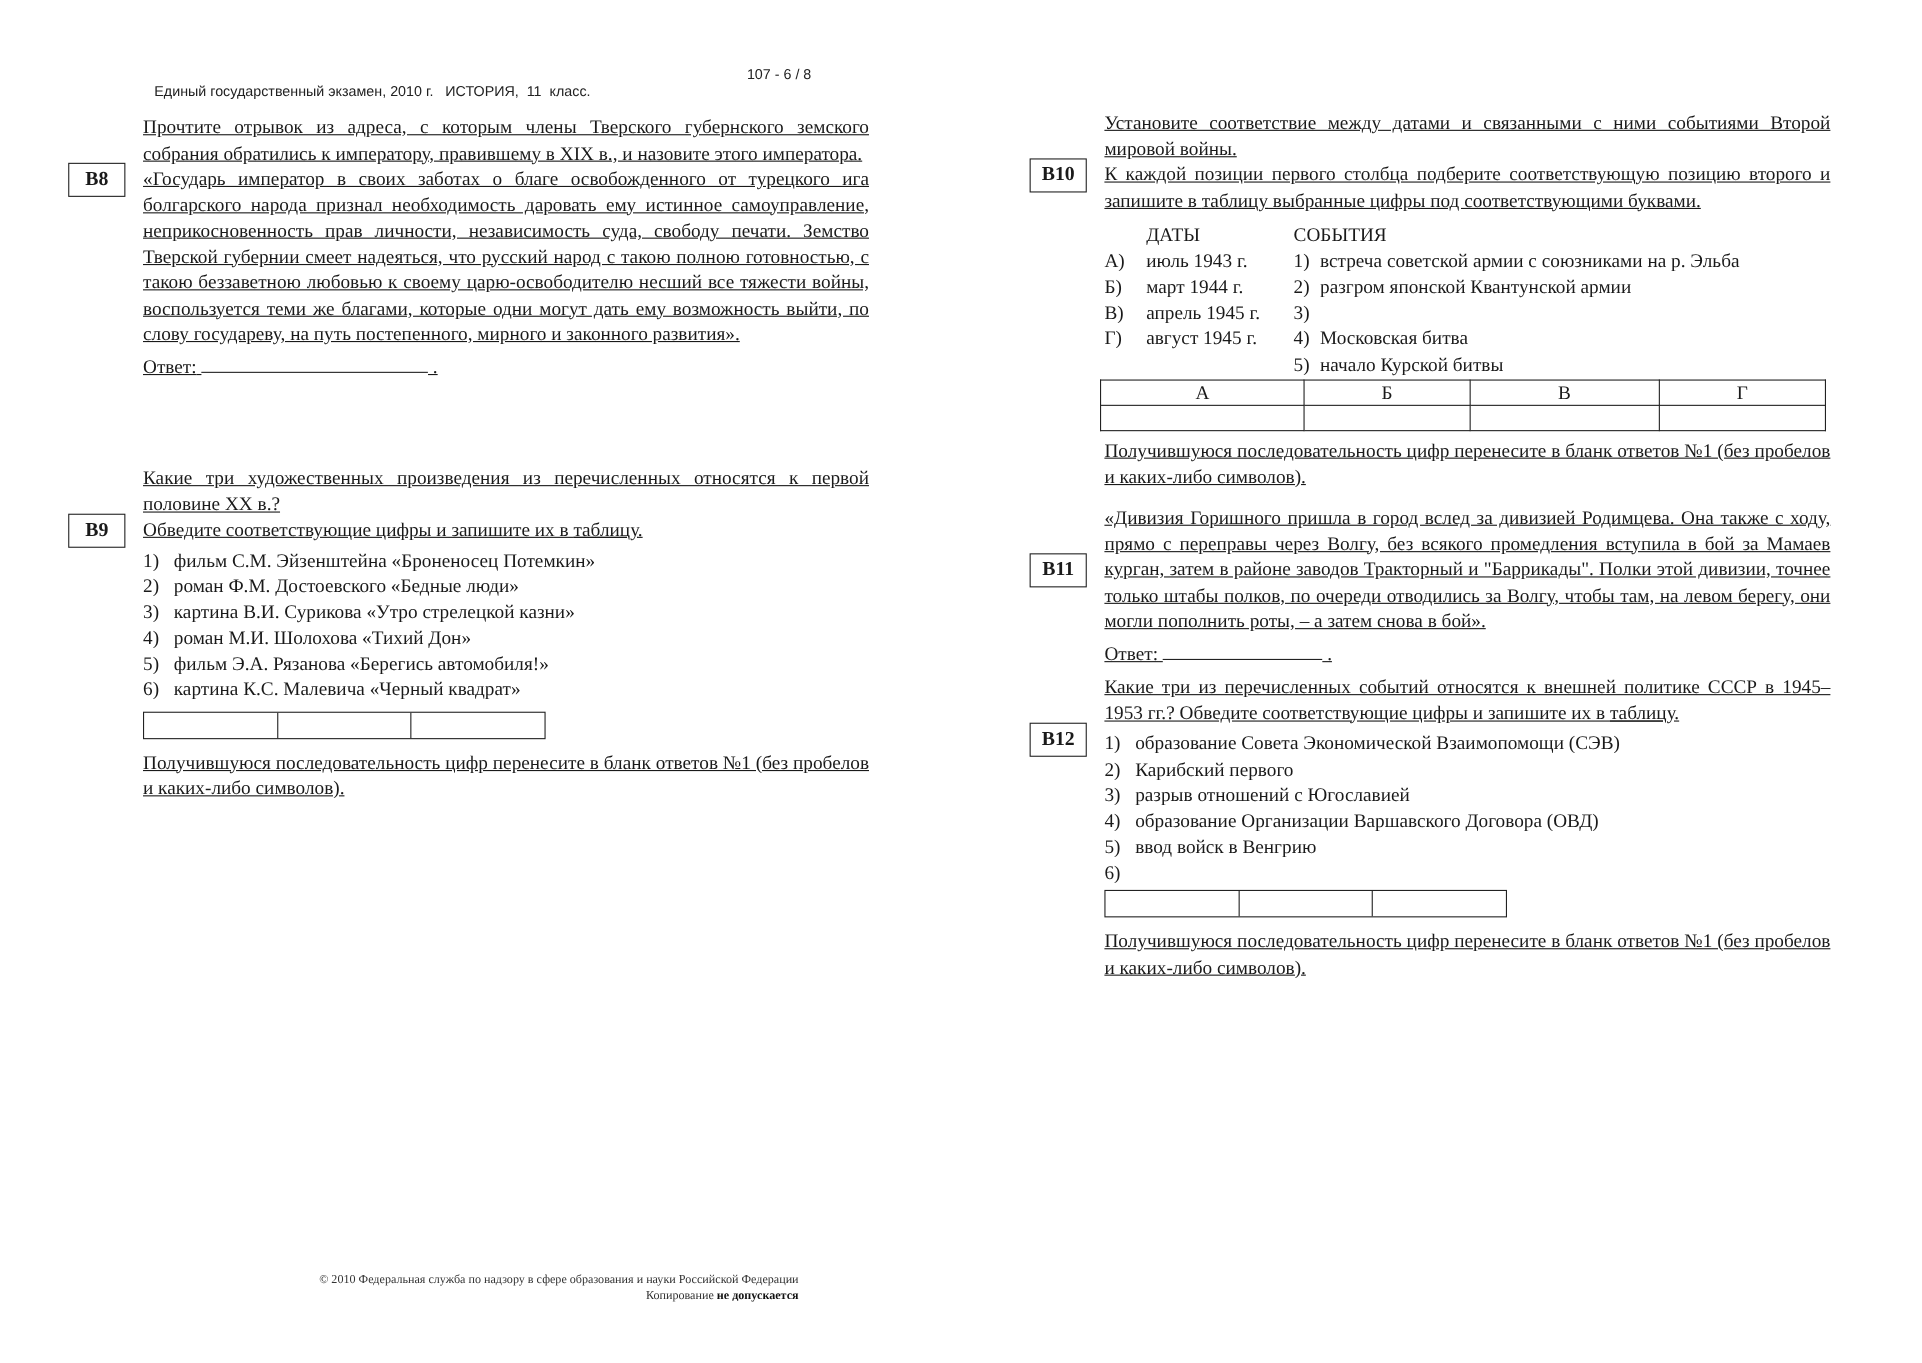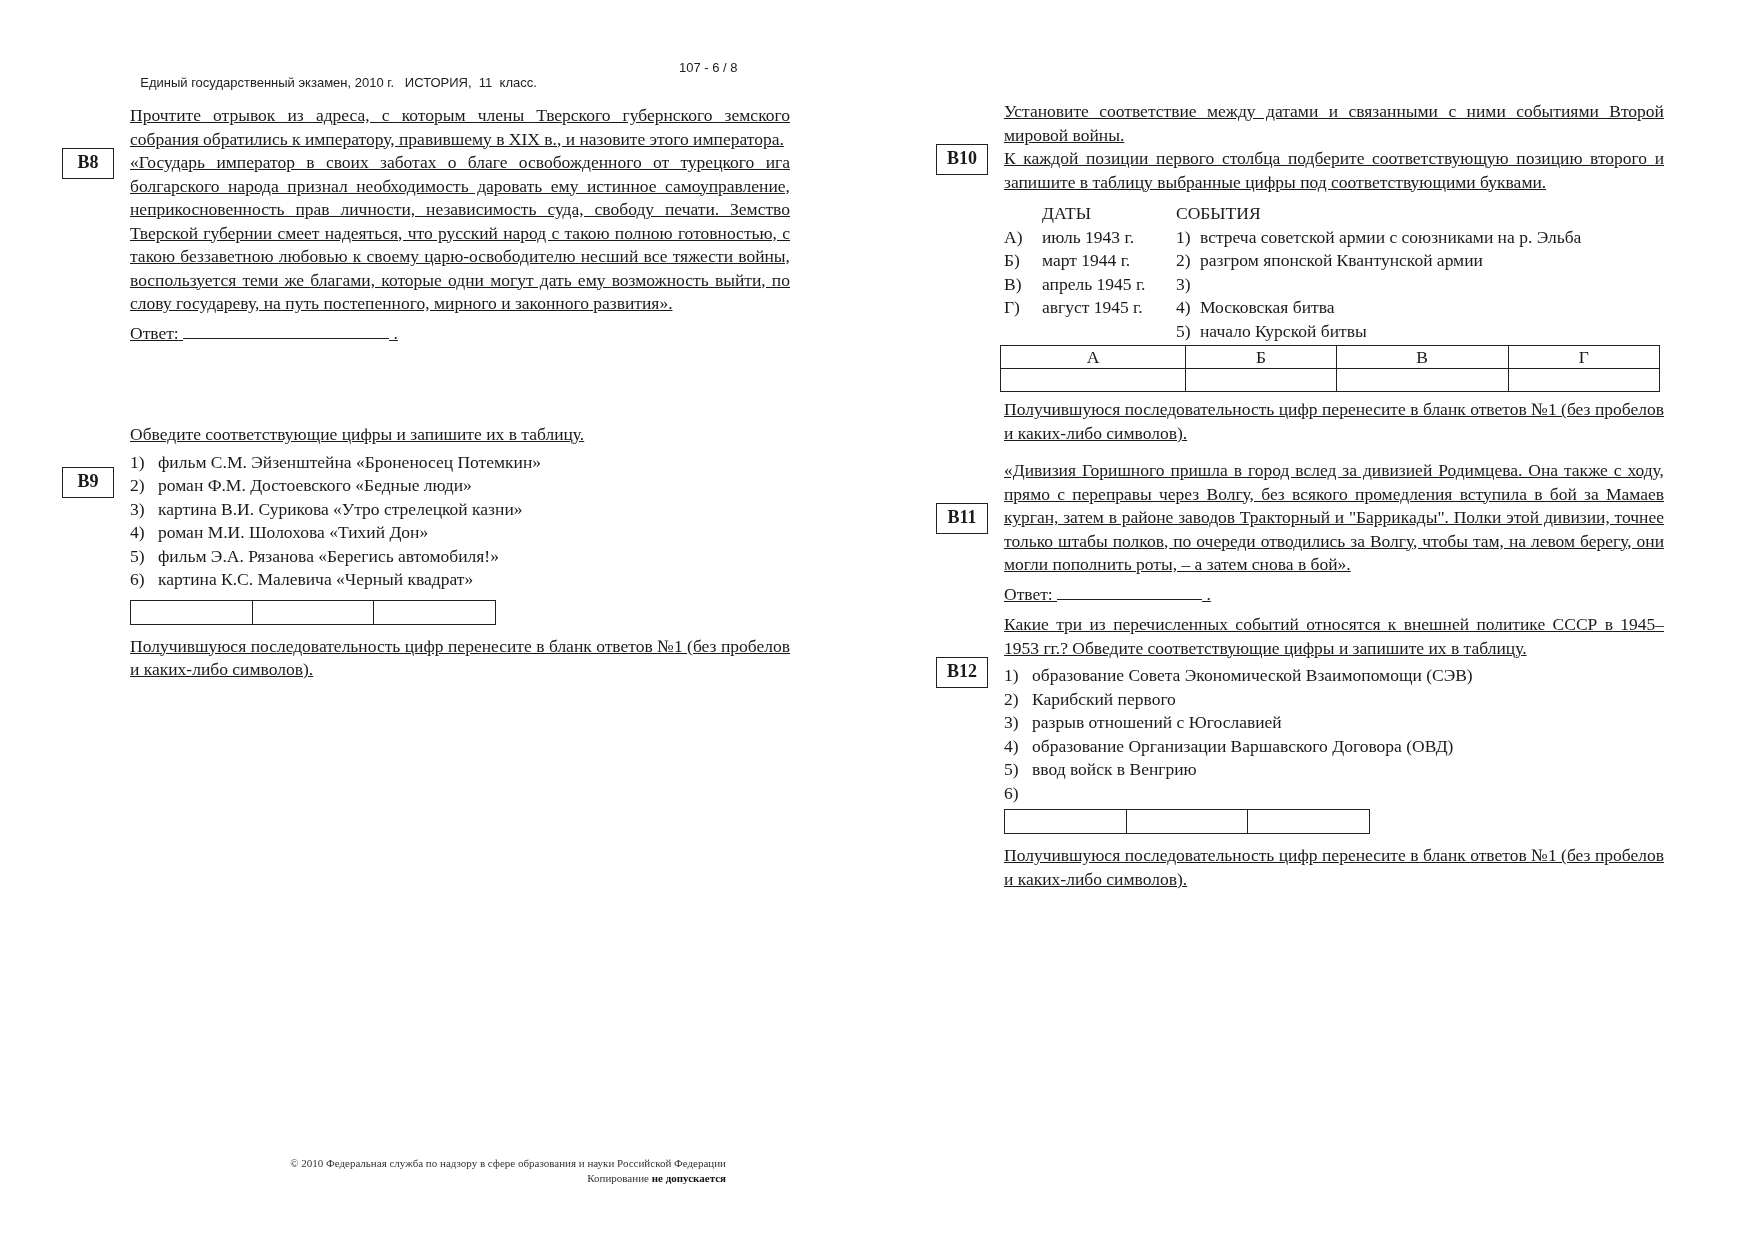--- a/index.html
+++ b/index.html
@@ -52,20 +52,21 @@
     <p class="just">Прочтите отрывок из адреса, с которым члены Тверского губернского земского собрания обратились к императору, правившему в XIX в.,  и назовите этого императора.</p>
     <p class="just">«Государь император в своих заботах о благе освобожденного от турецкого ига болгарского народа признал необходимость даровать ему истинное самоуправление, неприкосновенность прав личности, независимость суда, свободу печати. Земство Тверской губернии смеет надеяться, что русский народ с такою полною готовностью, с такою беззаветною любовью к своему царю-освободителю несший все тяжести войны, воспользуется теми же благами, которые одни могут дать ему возможность выйти, по слову государеву, на путь постепенного, мирного и законного развития».</p>
     <p style="margin-top:6px;">
       <span>Ответ:</span>
       <span class="ans-line"></span> .
     </p>
   </div>
 
   <div class="task" style="margin-top:78px;">
     <div class="task-label">B9</div>
+    <p class="just">Какие три художественных произведения из перечисленных относятся к первой половине XX в.?</p>
     <p>
       <span>Обведите соответствующие цифры и запишите их в </span><span class="u">таблицу</span><span>.</span>
     </p>
     <ul class="list">
       <li>
           <span class="num">1)</span>
           <span>фильм С.М. Эйзенштейна «Броненосец Потемкин»</span>
         </li>
       <li>
           <span class="num">2)</span>

